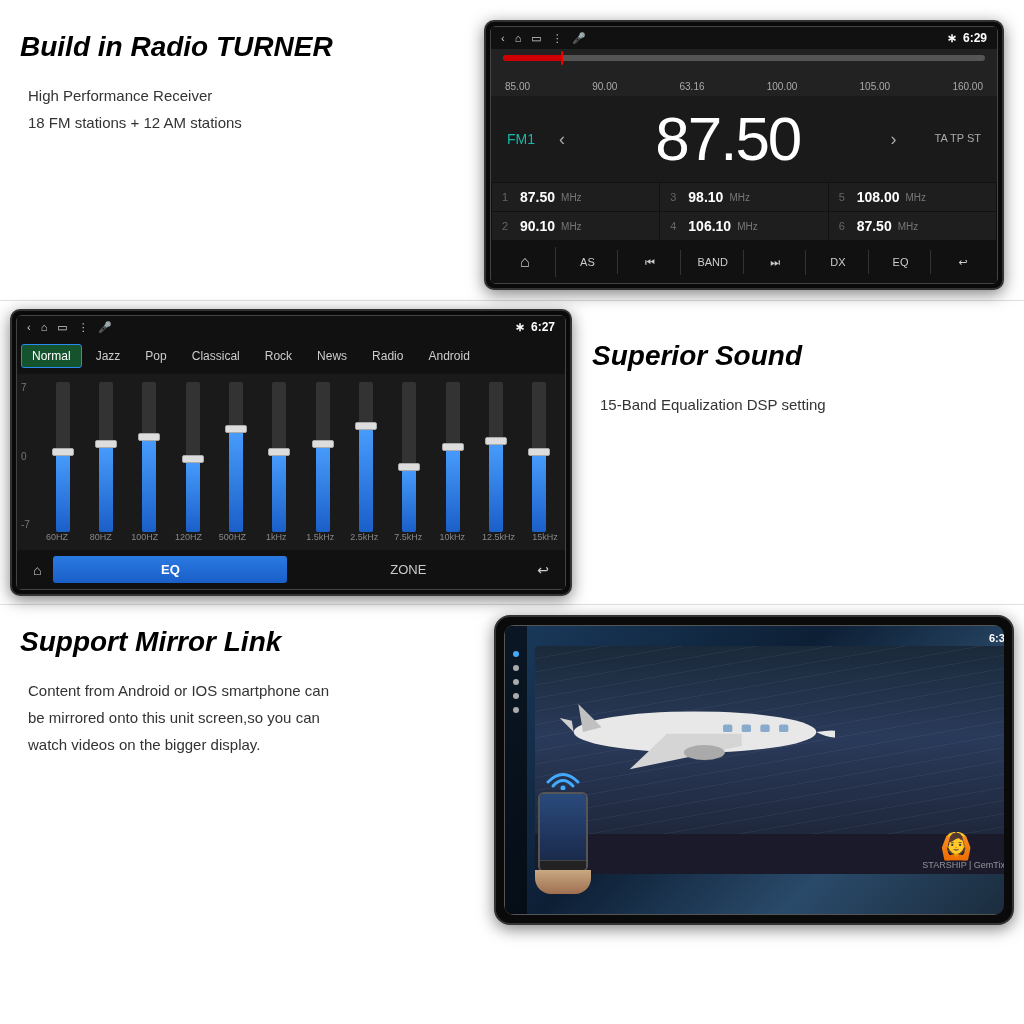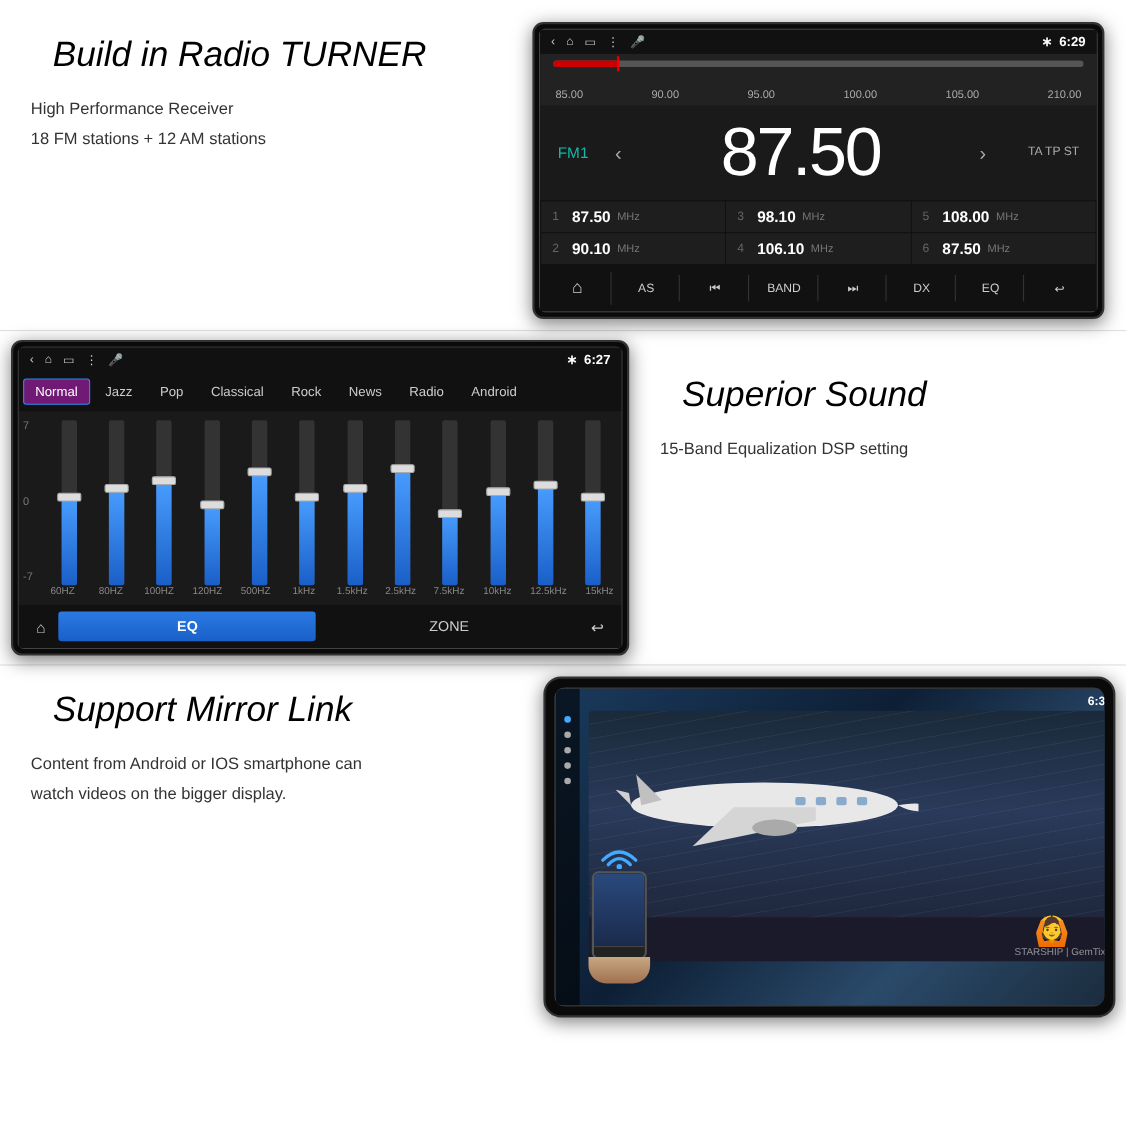--- a/index.html
+++ b/index.html
@@ -16,26 +16,25 @@
       display: flex;
       align-items: flex-start;
       padding: 20px 20px 10px 20px;
       gap: 20px;
     }
     .top-left {
       flex: 1;
       padding-top: 10px;
     }
     .section-title {
-      font-size: 32px;
-      font-weight: 400;
+      font-size: 28px;
+      font-weight: 700;
       font-style: italic;
       margin-bottom: 18px;
       line-height: 1.2;
-      margin-left: 28px;
     }
     .section-desc {
       font-size: 15px;
       color: #333;
       line-height: 1.8;
       padding-left: 8px;
     }
     .top-right {
       width: 520px;
       flex-shrink: 0;
@@ -190,21 +189,21 @@
     }
     .eq-mode-btn {
       padding: 4px 10px;
       font-size: 12px;
       color: #ccc;
       border-radius: 3px;
       cursor: pointer;
       border: 1px solid transparent;
     }
     .eq-mode-btn.active {
-      background: #701a75;
+      background: #14532d;
       color: #fff;
       border-color: #2a8af0;
     }
 
     .eq-body {
       background: #1a1a1a;
       padding: 8px 6px 4px;
       position: relative;
     }
     .eq-grid-labels-left {
@@ -432,24 +431,24 @@
           </div>
 
           <div class="radio-tuner-bar">
             <div class="tuner-track">
               <div class="tuner-fill"></div>
               <div class="tuner-needle"></div>
             </div>
             <div class="tuner-labels">
               <span>85.00</span>
               <span>90.00</span>
-              <span>95.00</span>
+              <span>63.16</span>
               <span>100.00</span>
               <span>105.00</span>
-              <span>210.00</span>
+              <span>160.00</span>
             </div>
           </div>
 
           <div class="radio-main">
             <span class="radio-band">FM1</span>
             <span class="radio-nav-btn">‹</span>
             <span class="radio-freq">87.50</span>
             <span class="radio-nav-btn">›</span>
             <span class="radio-rds">TA TP ST</span>
           </div>
@@ -652,20 +651,21 @@
   </div>
 </div>
 
 <div class="h-divider"></div>
 
 <div class="bottom-section">
   <div class="bottom-left">
     <div class="section-title">Support Mirror Link</div>
     <div class="section-desc">
       <div>Content from Android or IOS smartphone can</div>
+      <div>be mirrored onto this unit screen,so you can</div>
       <div>watch videos on the  bigger display.</div>
     </div>
   </div>
   <div class="bottom-right">
     <div class="device-shell" style="border-radius:16px; padding:8px;">
       <div class="device-shell-inner" style="border-radius:10px;">
         <div class="mirror-device">
           <div class="mirror-screen">
 
             <div class="mirror-sidebar">

